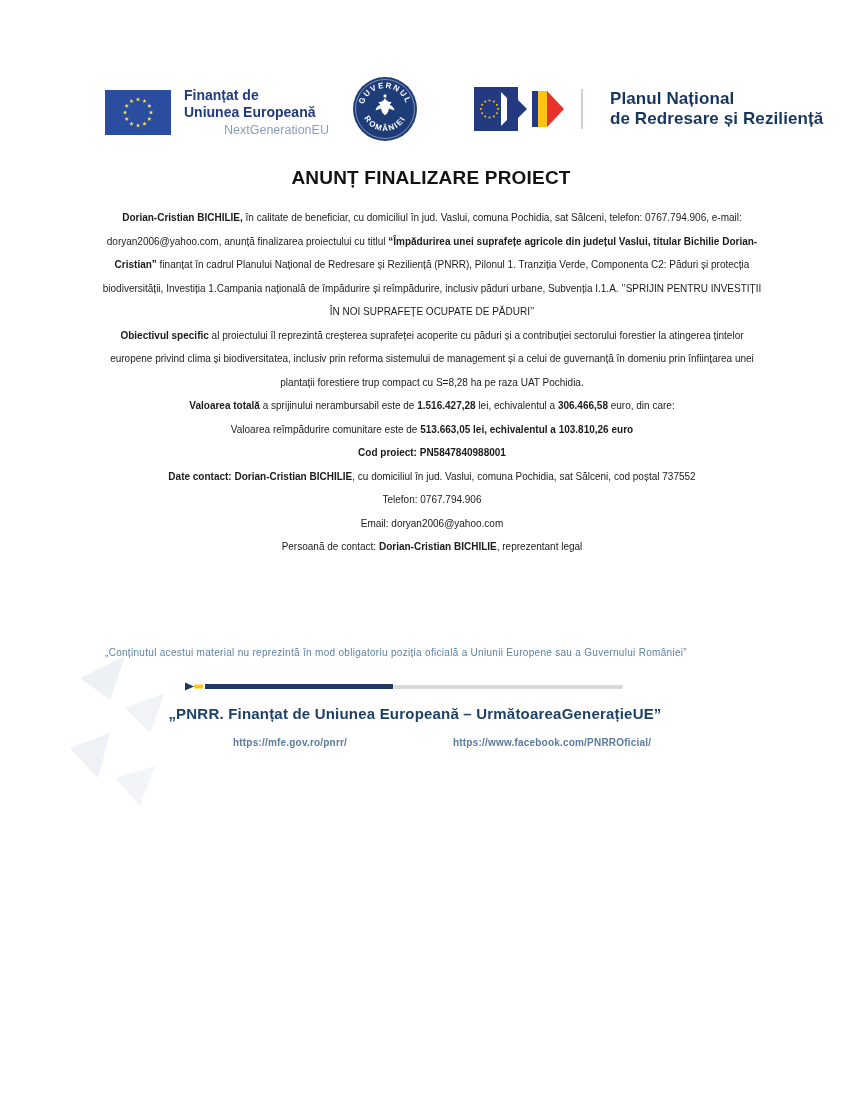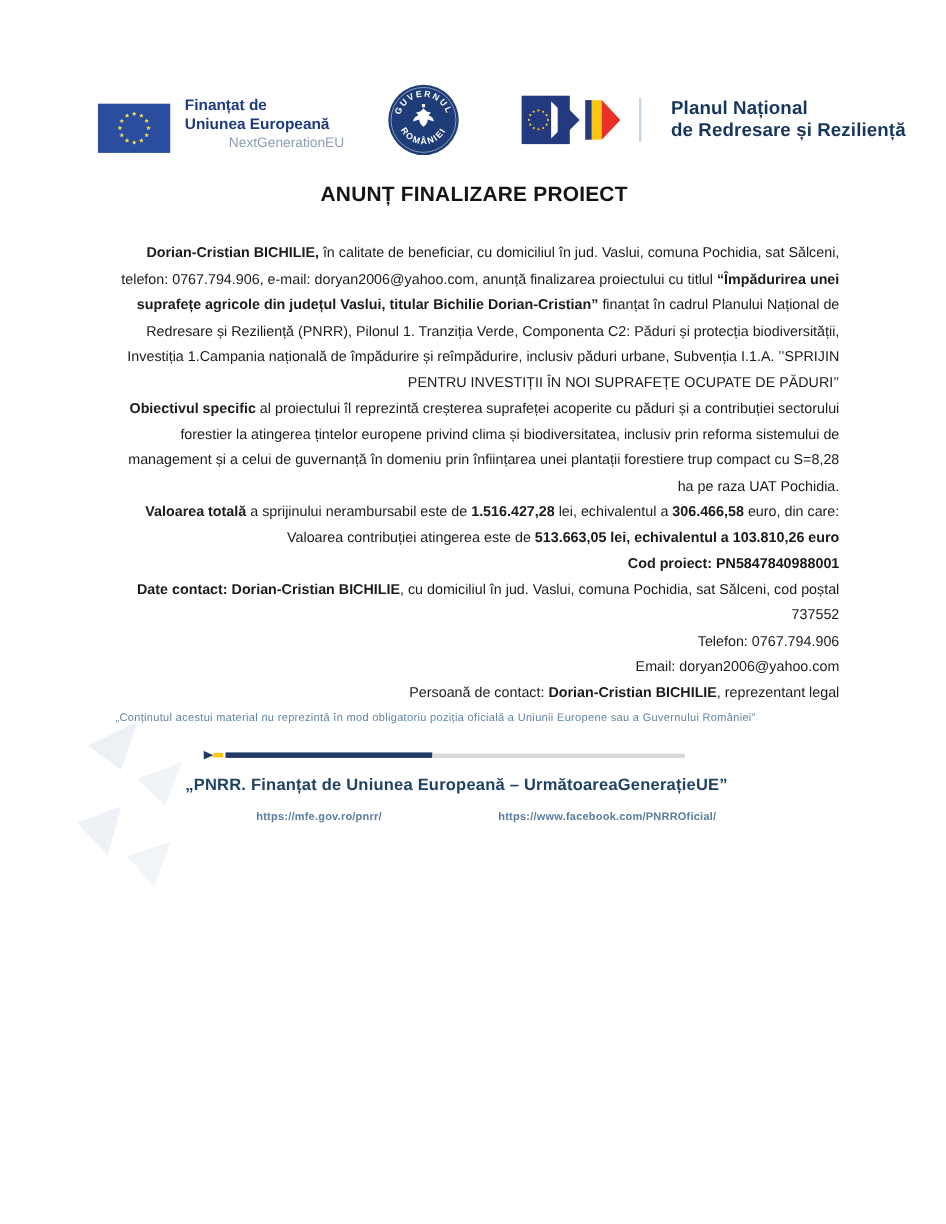--- a/index.html
+++ b/index.html
@@ -2,41 +2,41 @@
 <html><head>
 <meta charset="utf-8">
 <style>
   html,body { margin:0; padding:0; background:#ffffff; }
   .page {
     position:relative; width:860px; height:1113px; background:#ffffff;
     font-family:"Liberation Sans", sans-serif; overflow:hidden;
   }
 
   
-  .eu-logo { position:absolute; top:86px; left:89px; display:flex; gap:13px; align-items:flex-end; }
+  .eu-logo { position:absolute; top:86px; left:105px; display:flex; gap:13px; align-items:center; }
   .eu-text { padding-top:1px; }
   .eu-line { font-size:14px; font-weight:bold; color:#1f3b7d; line-height:17px; }
   .eu-sub  { font-size:12.5px; color:#8e9db5; line-height:17px; margin-top:1px;margin-left:40px; }
 
   .gov-logo { position:absolute; top:74px; left:350px; }
 
   .pnrr-logo { position:absolute; top:84px; left:474px; display:flex; align-items:center; }
   .pnrr-text { border-left:2px solid #c6d1de; padding-left:27px; margin-left:7px; }
   .pnrr-line { font-size:17px; font-weight:bold; color:#17365d; line-height:20px; letter-spacing:0.1px; }
 
   
   .title {
     position:absolute; top:166px; left:0; width:100%; margin:1px; text-align:center;
     font-size:19px; font-weight:bold; color:#141414; letter-spacing:0.2px;
   }
 
   
   .body-text {
-    position:absolute; top:218px; left:101px; width:662px;
-    font-size:13px; line-height:23.5px; color:#1b1b1b; text-align:right;
+    position:absolute; top:206px; left:101px; width:662px;
+    font-size:10px; line-height:23.5px; color:#1b1b1b; text-align:center;
   }
   .b { font-weight:bold; }
 
   
   .disclaimer {
     position:absolute; top:647px; left:105px; width:640px;
     font-size:10px; letter-spacing:0.3px; color:#5f82a4;
   }
   .bar { position:absolute; top:682px; left:185px; height:9px; display:flex; align-items:center; }
   .bar-navy { width:188px; height:5px; background:#1f3864; }
@@ -141,21 +141,21 @@
       <div class="pnrr-line">de Redresare și Reziliență</div>
     </div>
   </div>
 
   <h1 class="title">ANUNȚ FINALIZARE PROIECT</h1>
 
   <main class="body-text">
       <div><span class="b">Dorian-Cristian BICHILIE,</span><span> în calitate de beneficiar, cu domiciliul în jud. Vaslui, comuna Pochidia, sat Sălceni, telefon: 0767.794.906, e-mail: doryan2006@yahoo.com, anunță finalizarea proiectului cu titlul </span><span class="b">“Împădurirea unei suprafețe agricole din județul Vaslui, titular Bichilie Dorian-Cristian”</span><span> finanțat în cadrul Planului Național de Redresare și Reziliență (PNRR), Pilonul 1. Tranziția Verde, Componenta C2: Păduri și protecția biodiversității, Investiția 1.Campania națională de împădurire și reîmpădurire, inclusiv păduri urbane, Subvenția I.1.A. ’’SPRIJIN PENTRU INVESTIȚII ÎN NOI SUPRAFEȚE OCUPATE DE PĂDURI’’</span></div>
       <div><span class="b">Obiectivul specific</span><span> al proiectului îl reprezintă creșterea suprafeței acoperite cu păduri și a contribuției sectorului forestier la atingerea țintelor europene privind clima și biodiversitatea, inclusiv prin reforma sistemului de management și a celui de guvernanță în domeniu prin înființarea unei plantații forestiere trup compact cu S=8,28 ha pe raza UAT Pochidia.</span></div>
       <div><span class="b">Valoarea totală</span><span> a sprijinului nerambursabil este de </span><span class="b">1.516.427,28</span><span> lei, echivalentul a </span><span class="b">306.466,58</span><span> euro, din care:</span></div>
-      <div><span>Valoarea contribuției atingerea este de </span><span class="b">513.663,05 lei, echivalentul a 103.810,26 euro</span></div>
+      <div><span>Valoarea reîmpădurire comunitare este de </span><span class="b">513.663,05 lei, echivalentul a 103.810,26 euro</span></div>
       <div><span class="b">Cod proiect: PN5847840988001</span></div>
       <div><span class="b">Date contact: Dorian-Cristian BICHILIE</span><span>, cu domiciliul în jud. Vaslui, comuna Pochidia, sat Sălceni, cod poștal 737552</span></div>
       <div><span>Telefon: 0767.794.906</span></div>
       <div><span>Email: doryan2006@yahoo.com</span></div>
       <div><span>Persoană de contact: </span><span class="b">Dorian-Cristian BICHILIE</span><span>, reprezentant legal</span></div>
     </main>
 
   <div class="disclaimer">„Conținutul acestui material nu reprezintă în mod obligatoriu poziția oficială a Uniunii Europene sau a Guvernului României”</div>
 
   <div class="bar">

